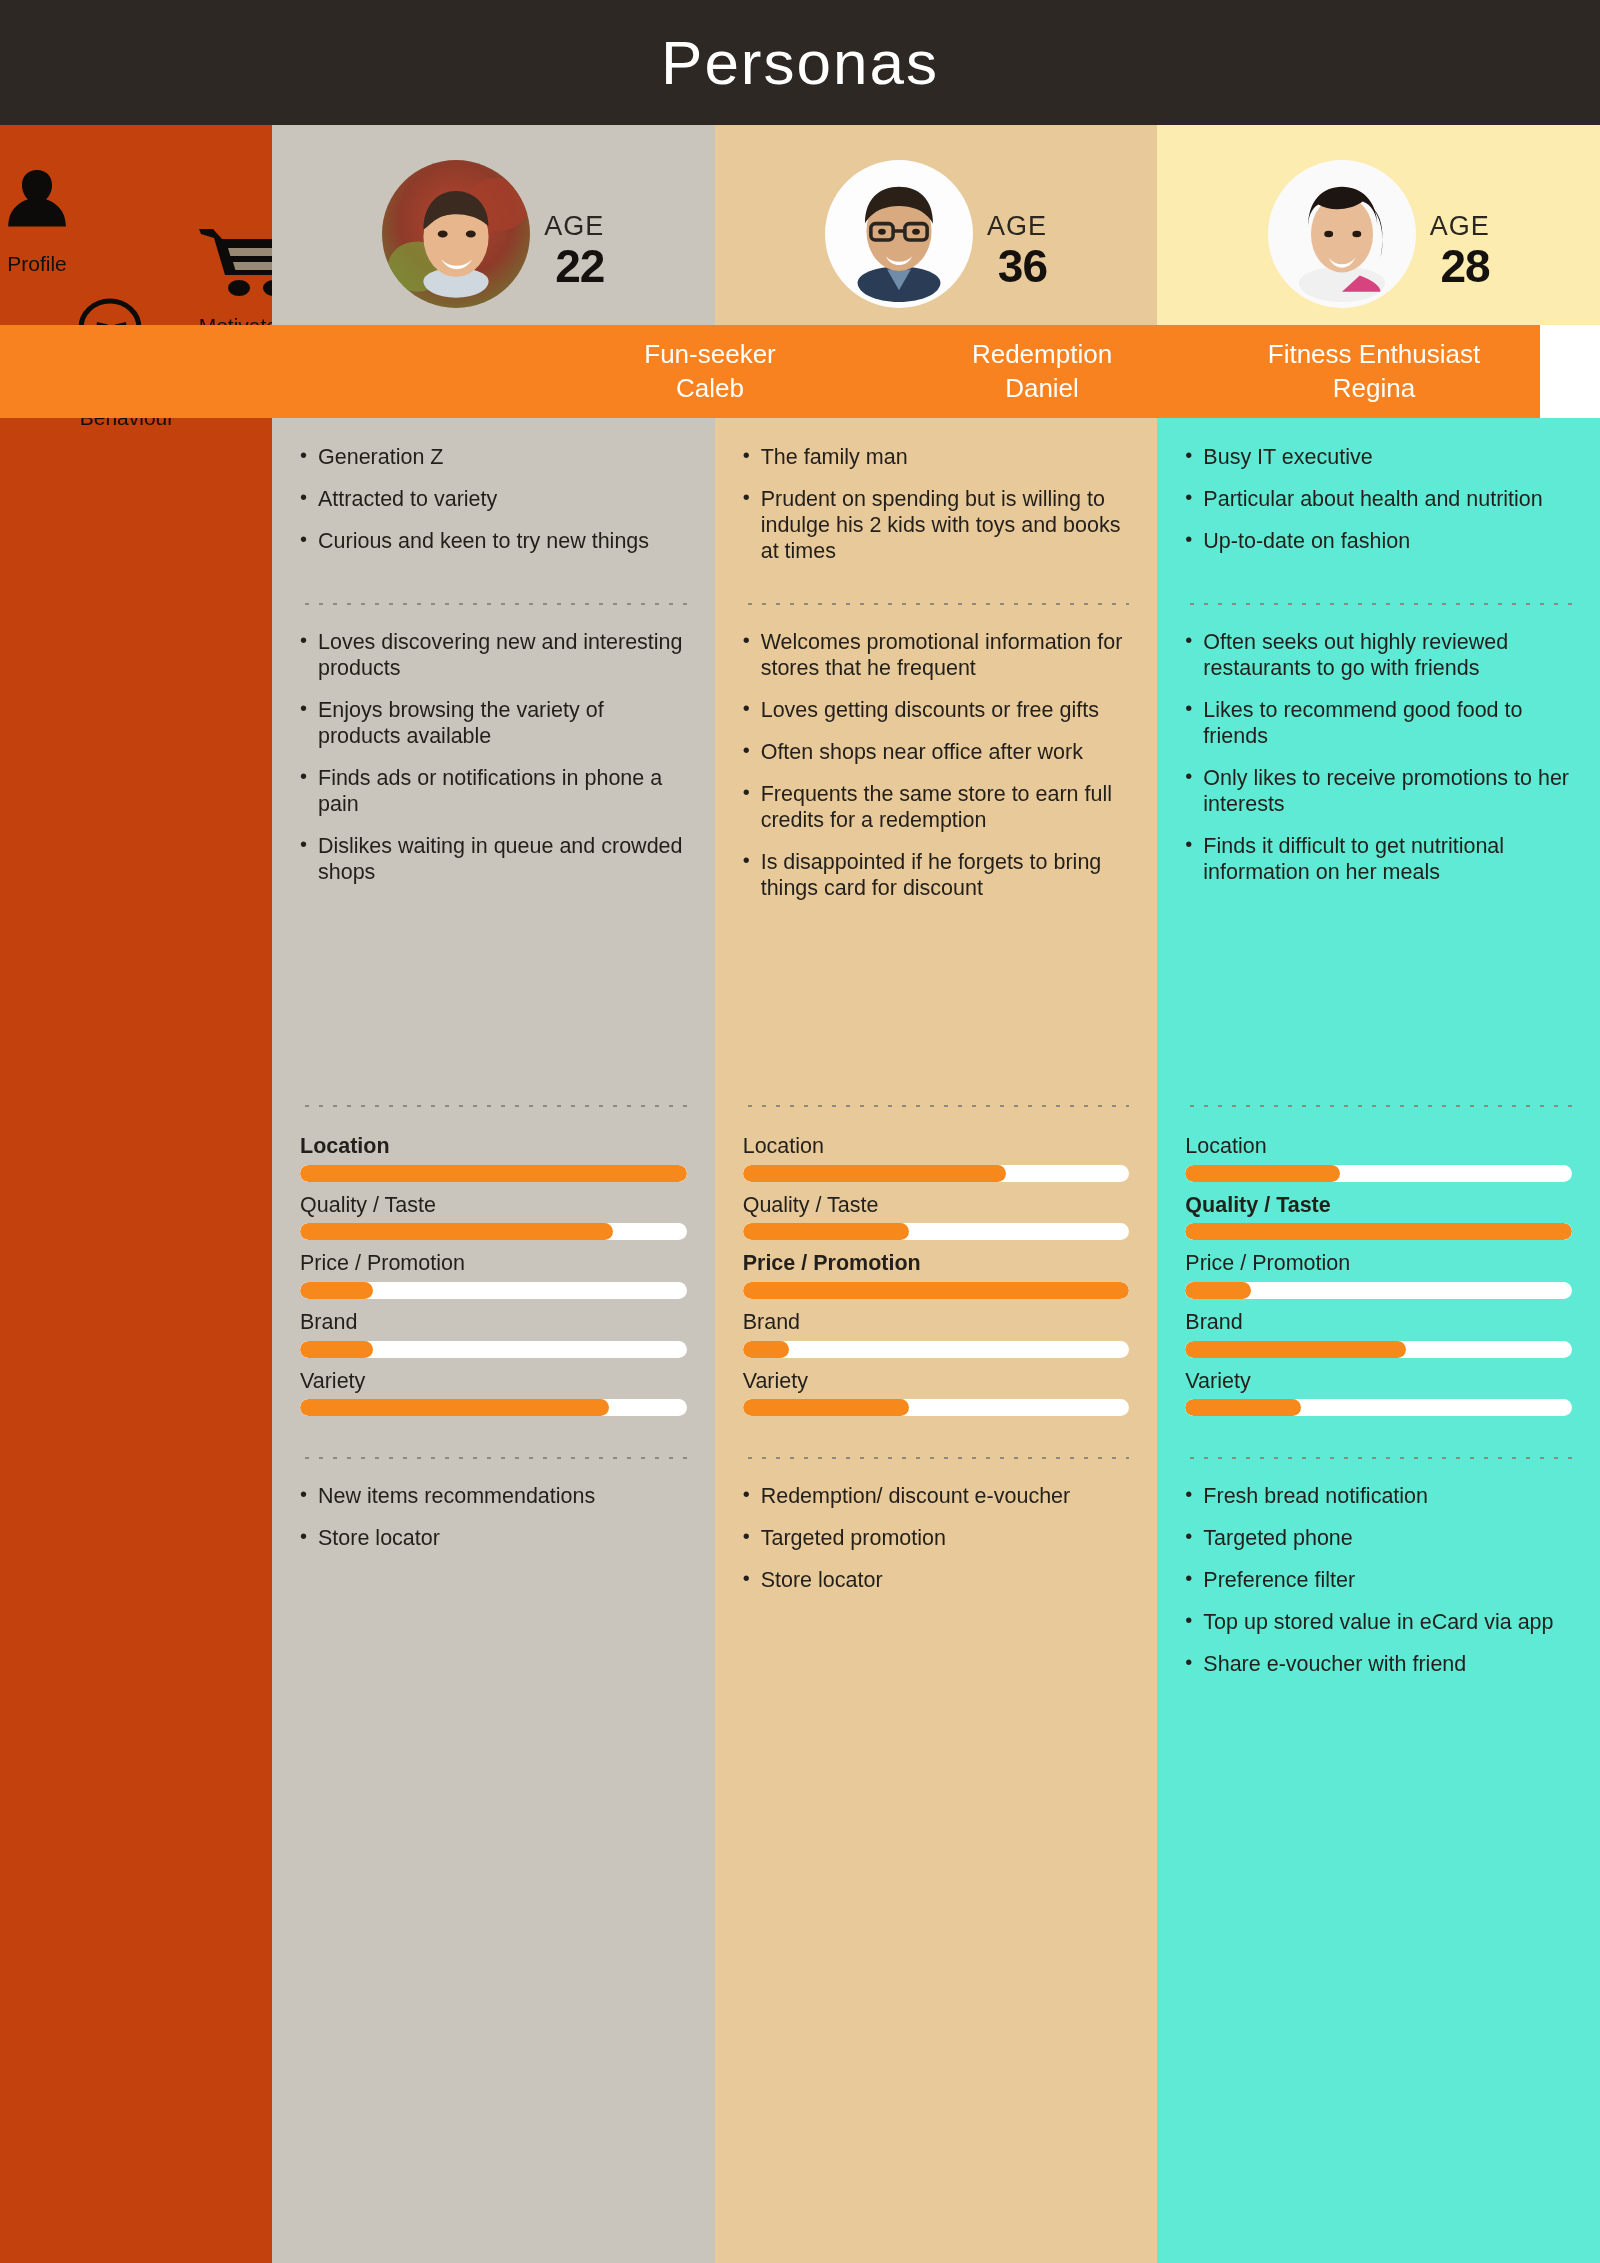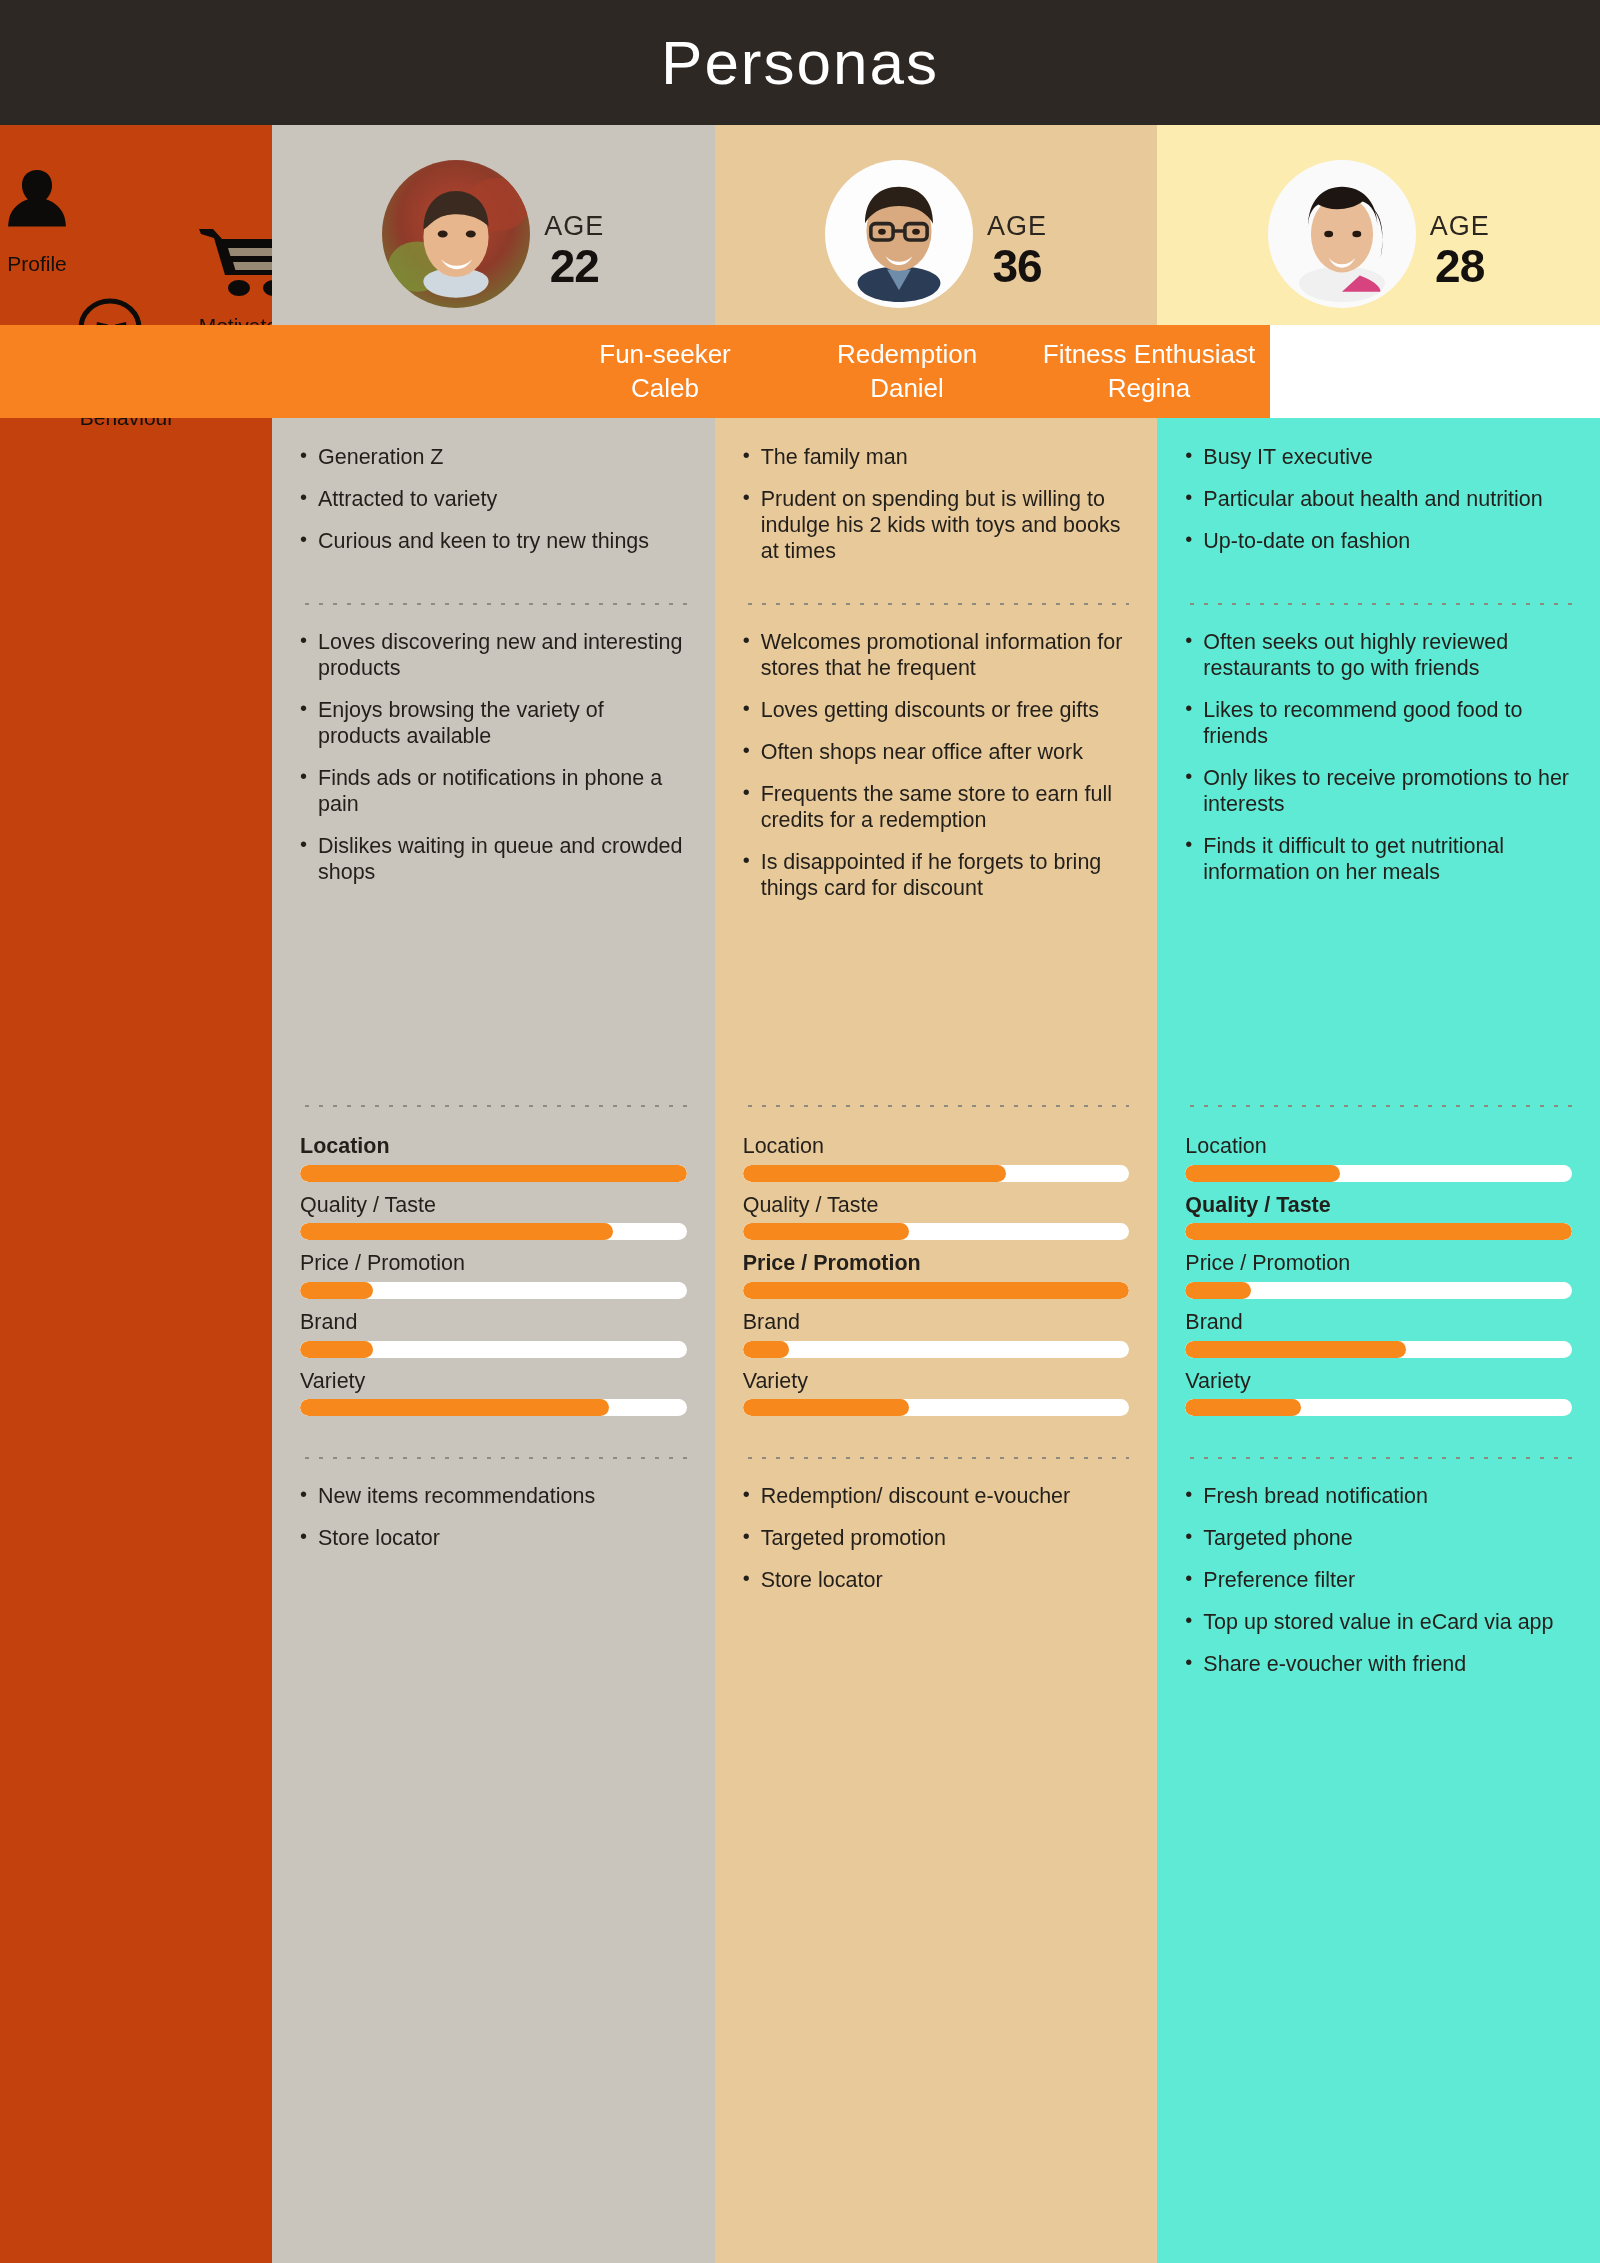--- a/index.html
+++ b/index.html
@@ -83,21 +83,21 @@
     border-radius: 50%;
     overflow: hidden;
     position: relative;
     flex: 0 0 auto;
   }
   .avatar svg { display: block; width: 100%; height: 100%; }
 
   .age-block {
     display: flex;
     flex-direction: column;
-    align-items: center;
+    align-items: flex-end;
     justify-content: center;
     padding-top: 34px;
   }
   .age-label {
     font-size: 27px;
     letter-spacing: 1px;
     color: #2b2620;
     font-weight: 400;
     line-height: 1.1;
   }
@@ -108,21 +108,21 @@
     line-height: 1.05;
     letter-spacing: -1px;
   }
 
   
   .banner-row {
     height: 93px;
     min-height: 93px;
     background: #f7821f;
     display: flex;
-    width: 1270px;
+    width: 1540px;
     margin-left: -272px;
     padding-left: 272px;
   }
   .banner-cell {
     flex: 1;
     color: #ffffff;
     display: flex;
     flex-direction: column;
     align-items: center;
     justify-content: center;

